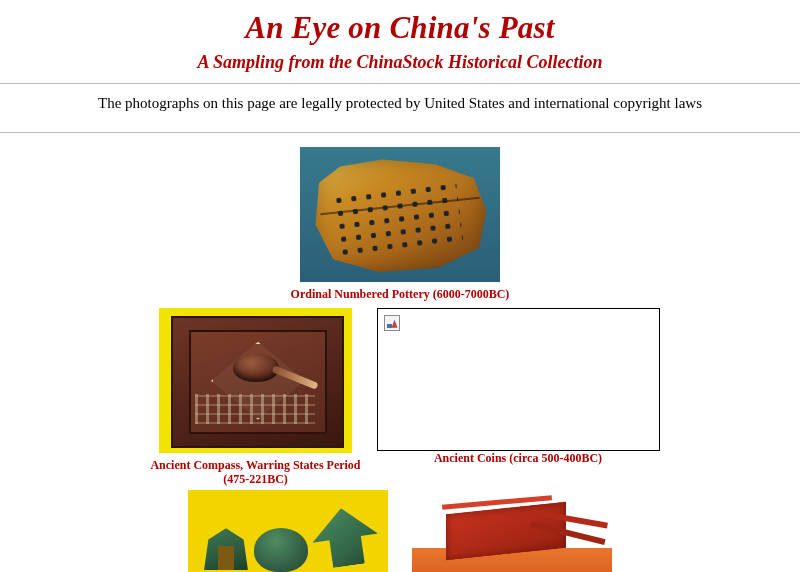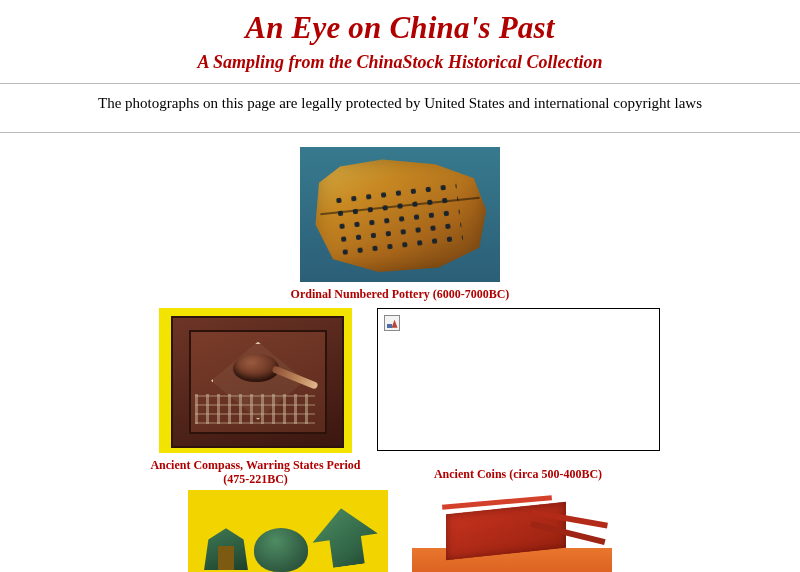--- a/index.html
+++ b/index.html
@@ -353,21 +353,21 @@
           <div class="spoon-bowl"></div>
           <div class="spoon-handle"></div>
         </div>
         <div class="caption">Ancient Compass, Warring States Period (475-221BC)</div>
       </div>
 
       <div class="cell">
         <div class="img-broken-box">
           <span class="broken-icon"></span>
         </div>
-        <div class="caption" style="margin-top:16px;">Ancient Coins (circa 500-400BC)</div>
+        <div class="caption" style="margin-top:0;">Ancient Coins (circa 500-400BC)</div>
       </div>
     </div>
 
     <div class="row" style="margin-top:4px; gap:24px;">
       <div class="cell">
         <div class="photo img-coins">
           <div class="c-bell"></div>
           <div class="c-round"></div>
           <div class="c-spade"></div>
         </div>

